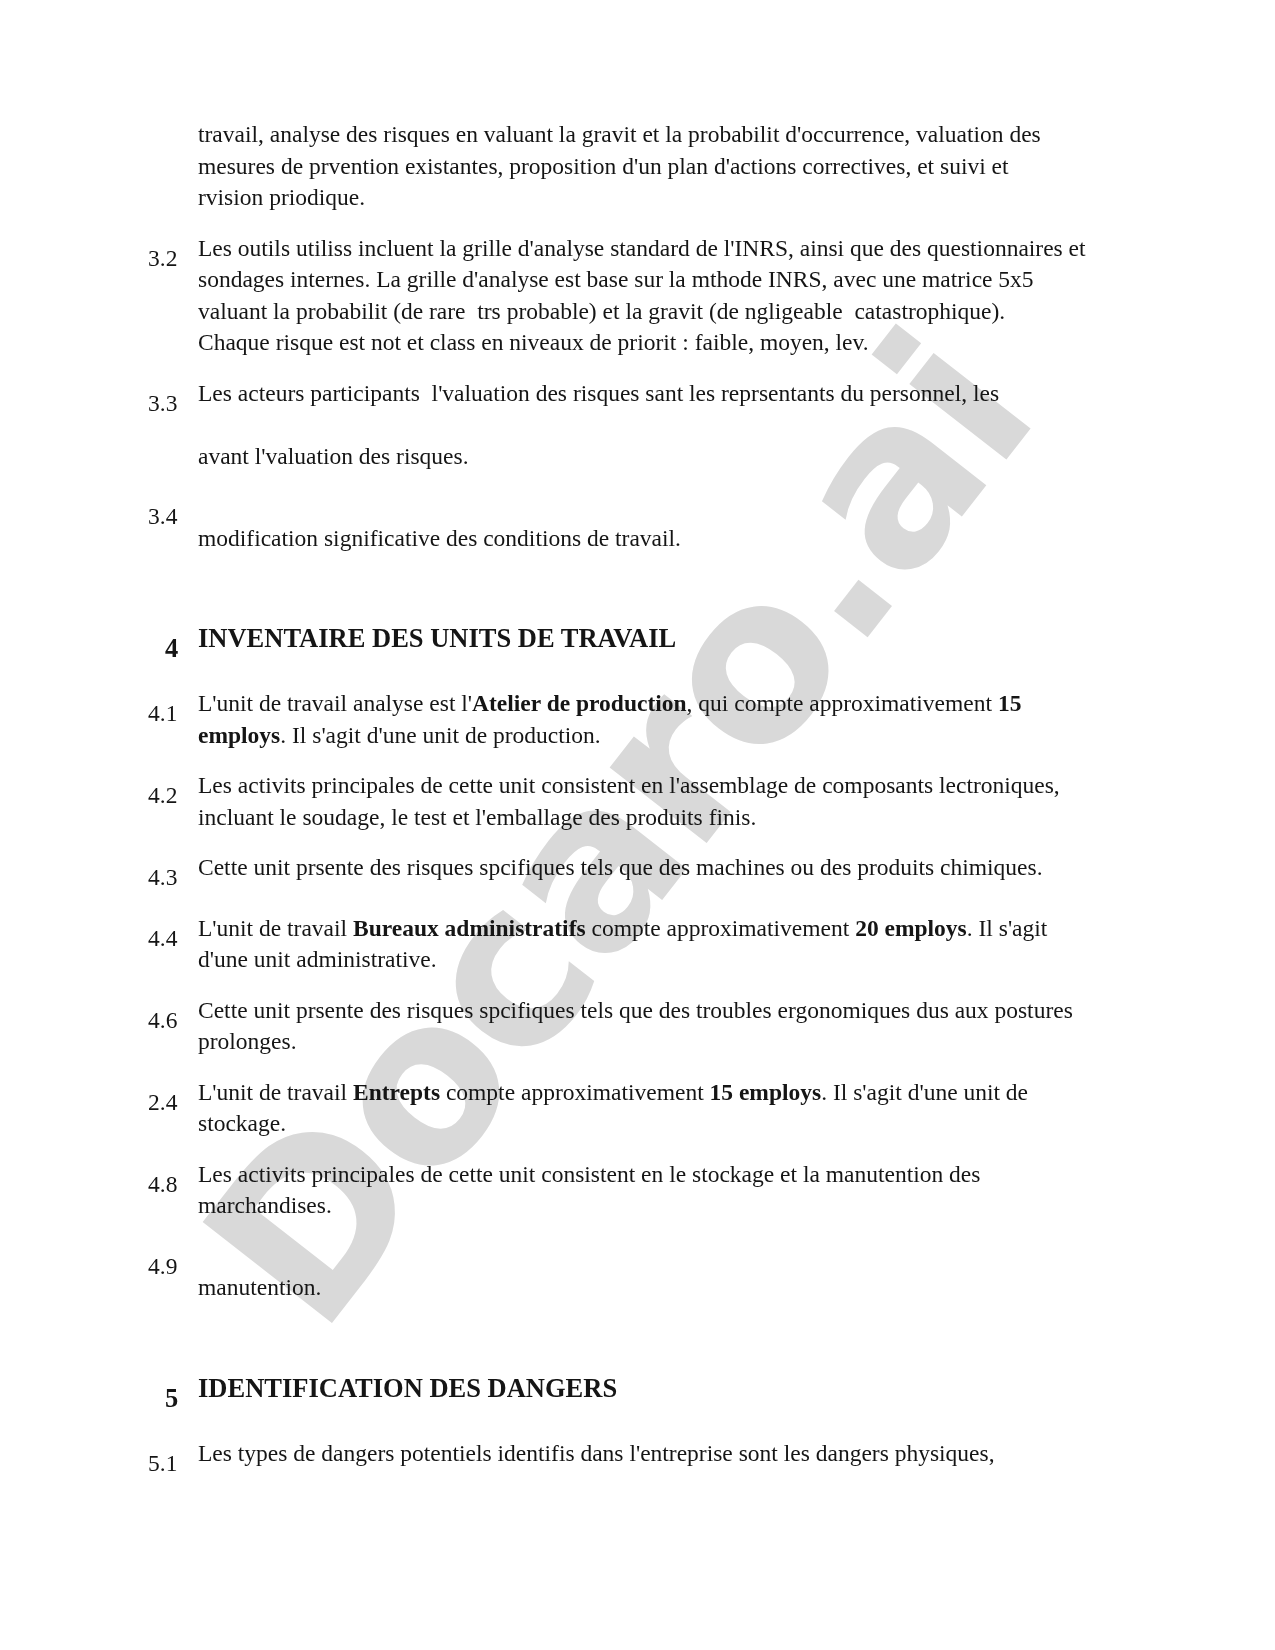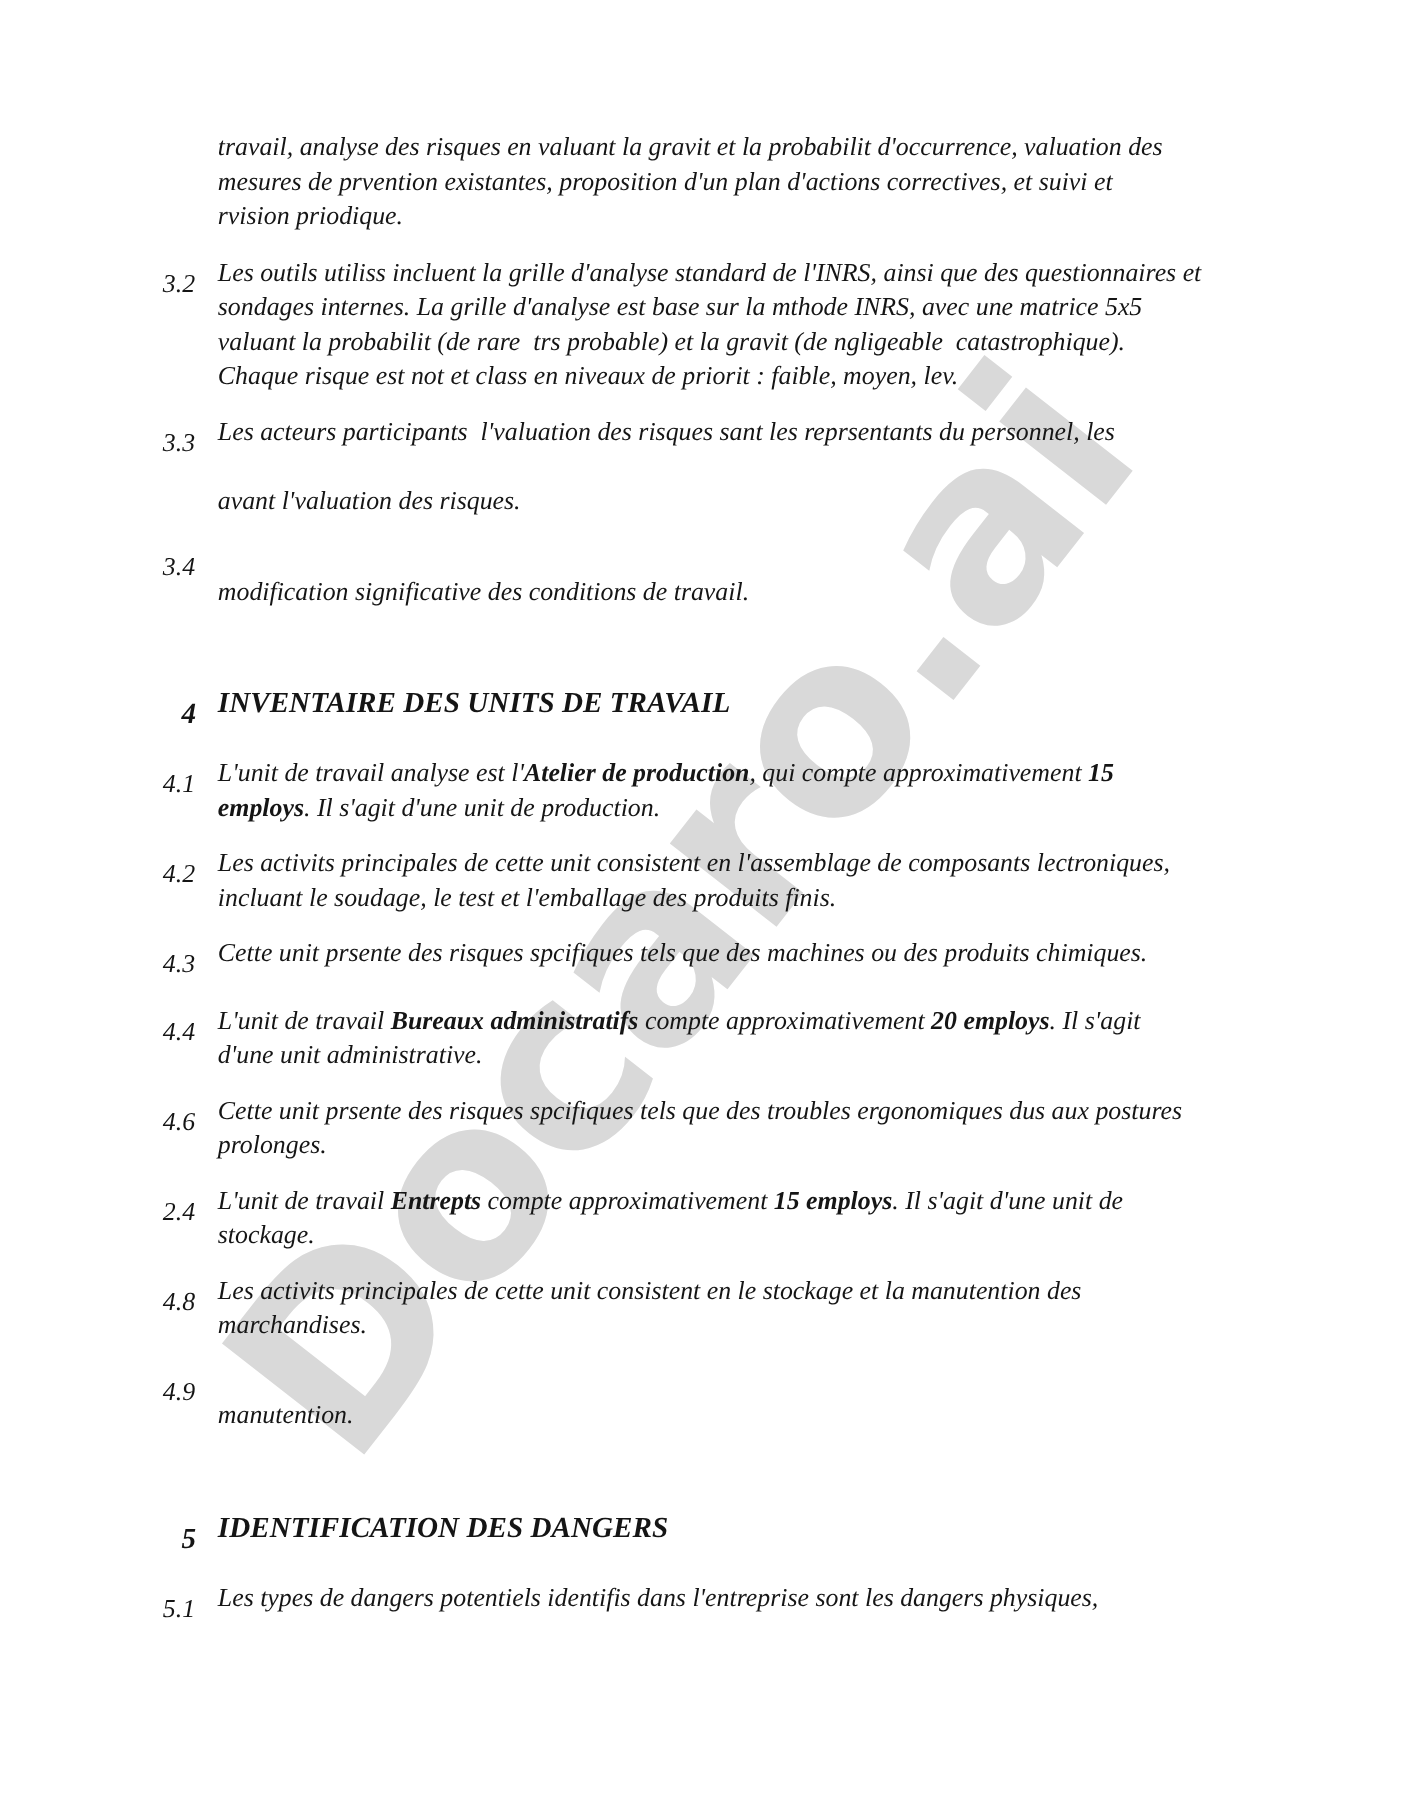--- a/index.html
+++ b/index.html
@@ -27,21 +27,20 @@
     left:148px; top:119px;
     width:1040px;
     z-index:1;
   }
   .block {
     display:flex;
     align-items:flex-start;
     margin:0 0 19px 0;
     font-size:23.5px;
     line-height:31.5px;
-    font-style:italic;
   }
   .num {
     flex:0 0 50px;
     width:50px;
     box-sizing:border-box;
     margin-top:10px;
   }
   .txt {
     flex:1;
     white-space:pre-wrap;

